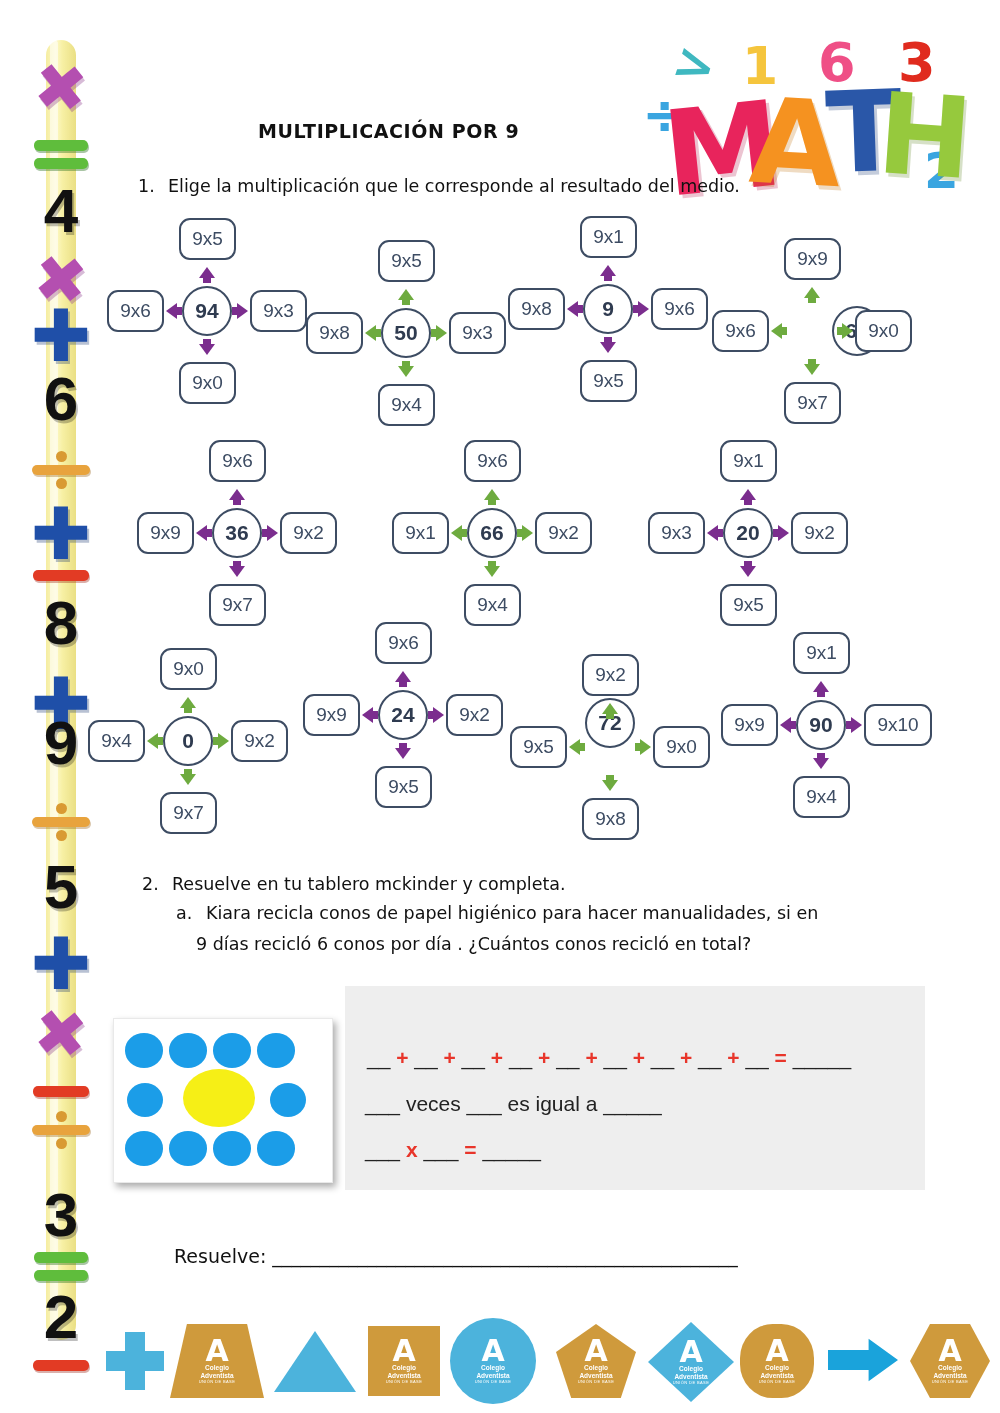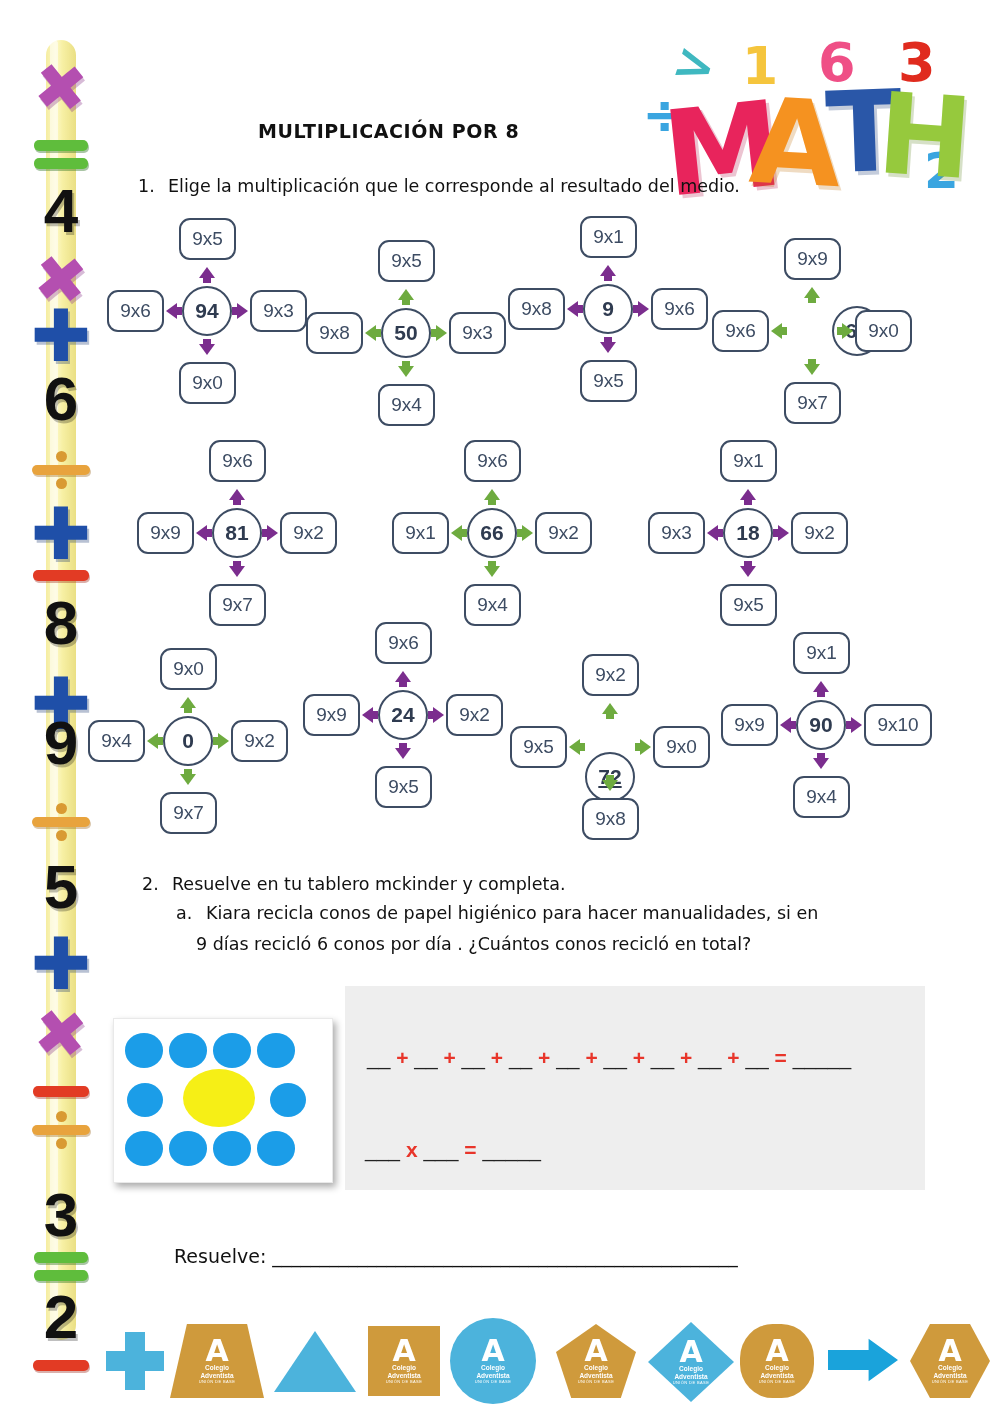--- a/index.html
+++ b/index.html
@@ -209,21 +209,21 @@
   <span class="dec dec-6">6</span>
   <span class="dec dec-3">3</span>
   <span class="dec dec-div">÷</span>
   <span class="dec dec-2">2</span>
   <span class="lt math-M">M</span>
   <span class="lt math-A">A</span>
   <span class="lt math-T">T</span>
   <span class="lt math-H">H</span>
 </div>
 
-<div id="title">MULTIPLICACIÓN POR 8</div>
+<div id="title">MULTIPLICACIÓN POR 9</div>
 
 <div class="q-line" id="q1">
   <span class="num">1.</span><span>Elige la multiplicación que le corresponde al resultado del medio.</span>
 </div>
 
 <div id="diagrams">
     <div class="diagram" style="left: 0px; top: 0px;">
       <div class="center" style="left: 182px; top: 286px;">94</div>
       <div class="box" style="left: 179px; top: 218px;">9x5</div>
       <div class="arrow ar-up" style="left: 199px; top: 267px; color: rgb(123, 45, 142);"></div>
@@ -277,21 +277,21 @@
       <div class="arrow ar-down" style="left: 804px; top: 364px; color: rgb(110, 171, 63);"></div>
       <div class="ar-stem" style="background: rgb(110, 171, 63); left: 808px; top: 359px; width: 8px; height: 6px;"></div>
       <div class="box" style="left: 712px; top: 310px;">9x6</div>
       <div class="arrow ar-left" style="left: 771px; top: 323px; color: rgb(110, 171, 63);"></div>
       <div class="ar-stem" style="background: rgb(110, 171, 63); left: 781px; top: 327px; width: 6px; height: 8px;"></div>
       <div class="box" style="left: 855px; top: 310px;">9x0</div>
       <div class="arrow ar-right" style="left: 842px; top: 323px; color: rgb(110, 171, 63);"></div>
       <div class="ar-stem" style="background: rgb(110, 171, 63); left: 837px; top: 327px; width: 6px; height: 8px;"></div>
     </div>
     <div class="diagram" style="left: 0px; top: 0px;">
-      <div class="center" style="left: 212px; top: 508px;">81</div>
+      <div class="center" style="left: 212px; top: 508px;">36</div>
       <div class="box" style="left: 209px; top: 440px;">9x6</div>
       <div class="arrow ar-up" style="left: 229px; top: 489px; color: rgb(123, 45, 142);"></div>
       <div class="ar-stem" style="background: rgb(123, 45, 142); left: 233px; top: 499px; width: 8px; height: 6px;"></div>
       <div class="box" style="left: 209px; top: 584px;">9x7</div>
       <div class="arrow ar-down" style="left: 229px; top: 566px; color: rgb(123, 45, 142);"></div>
       <div class="ar-stem" style="background: rgb(123, 45, 142); left: 233px; top: 561px; width: 8px; height: 6px;"></div>
       <div class="box" style="left: 137px; top: 512px;">9x9</div>
       <div class="arrow ar-left" style="left: 196px; top: 525px; color: rgb(123, 45, 142);"></div>
       <div class="ar-stem" style="background: rgb(123, 45, 142); left: 206px; top: 529px; width: 6px; height: 8px;"></div>
       <div class="box" style="left: 280px; top: 512px;">9x2</div>
@@ -307,21 +307,21 @@
       <div class="arrow ar-down" style="left: 484px; top: 566px; color: rgb(110, 171, 63);"></div>
       <div class="ar-stem" style="background: rgb(110, 171, 63); left: 488px; top: 561px; width: 8px; height: 6px;"></div>
       <div class="box" style="left: 392px; top: 512px;">9x1</div>
       <div class="arrow ar-left" style="left: 451px; top: 525px; color: rgb(110, 171, 63);"></div>
       <div class="ar-stem" style="background: rgb(110, 171, 63); left: 461px; top: 529px; width: 6px; height: 8px;"></div>
       <div class="box" style="left: 535px; top: 512px;">9x2</div>
       <div class="arrow ar-right" style="left: 522px; top: 525px; color: rgb(110, 171, 63);"></div>
       <div class="ar-stem" style="background: rgb(110, 171, 63); left: 517px; top: 529px; width: 6px; height: 8px;"></div>
     </div>
     <div class="diagram" style="left: 0px; top: 0px;">
-      <div class="center" style="left: 723px; top: 508px;">18</div>
+      <div class="center" style="left: 723px; top: 508px;">20</div>
       <div class="box" style="left: 720px; top: 440px;">9x1</div>
       <div class="arrow ar-up" style="left: 740px; top: 489px; color: rgb(123, 45, 142);"></div>
       <div class="ar-stem" style="background: rgb(123, 45, 142); left: 744px; top: 499px; width: 8px; height: 6px;"></div>
       <div class="box" style="left: 720px; top: 584px;">9x5</div>
       <div class="arrow ar-down" style="left: 740px; top: 566px; color: rgb(123, 45, 142);"></div>
       <div class="ar-stem" style="background: rgb(123, 45, 142); left: 744px; top: 561px; width: 8px; height: 6px;"></div>
       <div class="box" style="left: 648px; top: 512px;">9x3</div>
       <div class="arrow ar-left" style="left: 707px; top: 525px; color: rgb(123, 45, 142);"></div>
       <div class="ar-stem" style="background: rgb(123, 45, 142); left: 717px; top: 529px; width: 6px; height: 8px;"></div>
       <div class="box" style="left: 791px; top: 512px;">9x2</div>
@@ -352,21 +352,21 @@
       <div class="arrow ar-down" style="left: 395px; top: 748px; color: rgb(123, 45, 142);"></div>
       <div class="ar-stem" style="background: rgb(123, 45, 142); left: 399px; top: 743px; width: 8px; height: 6px;"></div>
       <div class="box" style="left: 303px; top: 694px;">9x9</div>
       <div class="arrow ar-left" style="left: 362px; top: 707px; color: rgb(123, 45, 142);"></div>
       <div class="ar-stem" style="background: rgb(123, 45, 142); left: 372px; top: 711px; width: 6px; height: 8px;"></div>
       <div class="box" style="left: 446px; top: 694px;">9x2</div>
       <div class="arrow ar-right" style="left: 433px; top: 707px; color: rgb(123, 45, 142);"></div>
       <div class="ar-stem" style="background: rgb(123, 45, 142); left: 428px; top: 711px; width: 6px; height: 8px;"></div>
     </div>
     <div class="diagram" style="left: 0px; top: 0px;">
-      <div class="center" style="left: 585px; top: 752px; text-decoration: underline;">72</div>
+      <div class="center" style="left: 585px; top: 698px;">72</div>
       <div class="box" style="left: 582px; top: 654px;">9x2</div>
       <div class="arrow ar-up" style="left: 602px; top: 703px; color: rgb(110, 171, 63);"></div>
       <div class="ar-stem" style="background: rgb(110, 171, 63); left: 606px; top: 713px; width: 8px; height: 6px;"></div>
       <div class="box" style="left: 582px; top: 798px;">9x8</div>
       <div class="arrow ar-down" style="left: 602px; top: 780px; color: rgb(110, 171, 63);"></div>
       <div class="ar-stem" style="background: rgb(110, 171, 63); left: 606px; top: 775px; width: 8px; height: 6px;"></div>
       <div class="box" style="left: 510px; top: 726px;">9x5</div>
       <div class="arrow ar-left" style="left: 569px; top: 739px; color: rgb(110, 171, 63);"></div>
       <div class="ar-stem" style="background: rgb(110, 171, 63); left: 579px; top: 743px; width: 6px; height: 8px;"></div>
       <div class="box" style="left: 653px; top: 726px;">9x0</div>
@@ -407,20 +407,27 @@
     <div class="dot" style="width: 36px; height: 34px; left: 156px; top: 64px; background: rgb(27, 157, 232);"></div>
     <div class="big" style="width: 72px; height: 58px; left: 69px; top: 50px; background: rgb(246, 239, 22);"></div>
     <div class="dot" style="width: 38.75px; height: 35px; left: 10.5px; top: 112px; background: rgb(27, 157, 232);"></div>
     <div class="dot" style="width: 38.75px; height: 35px; left: 54.5px; top: 112px; background: rgb(27, 157, 232);"></div>
     <div class="dot" style="width: 38.75px; height: 35px; left: 98.5px; top: 112px; background: rgb(27, 157, 232);"></div>
     <div class="dot" style="width: 38.75px; height: 35px; left: 142.5px; top: 112px; background: rgb(27, 157, 232);"></div>
   </div>
 
 <div id="panel">
   <div class="pl" id="line1"><span>__</span><span class="op"> + </span><span>__</span><span class="op"> + </span><span>__</span><span class="op"> + </span><span>__</span><span class="op"> + </span><span>__</span><span class="op"> + </span><span>__</span><span class="op"> + </span><span>__</span><span class="op"> + </span><span>__</span><span class="op"> + </span><span>__</span><span class="op"> = </span><span>_____</span></div>
+  <div class="pl" id="line2">
+    <span>___</span>
+    <span>veces</span>
+    <span>___</span>
+    <span>es igual a</span>
+    <span>_____</span>
+  </div>
   <div class="pl" id="line3">
     <span>___</span>
     <span class="op">x</span>
     <span>___</span>
     <span class="op">=</span>
     <span>_____</span>
   </div>
 </div>
 
 <div id="respuesta">

